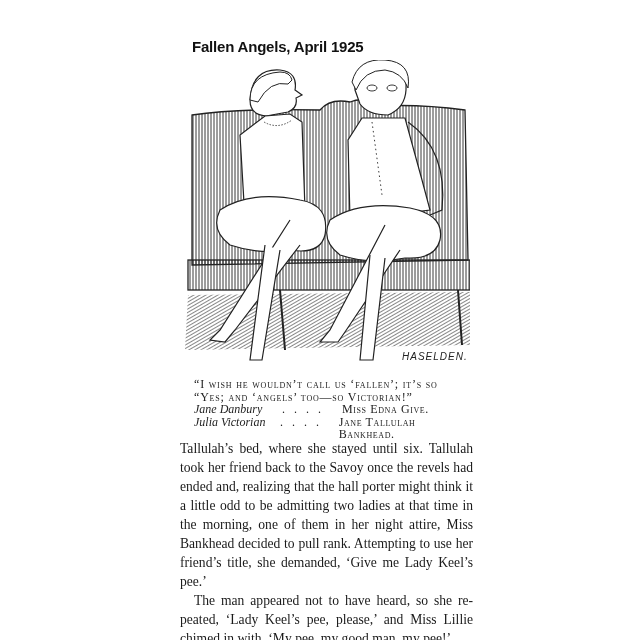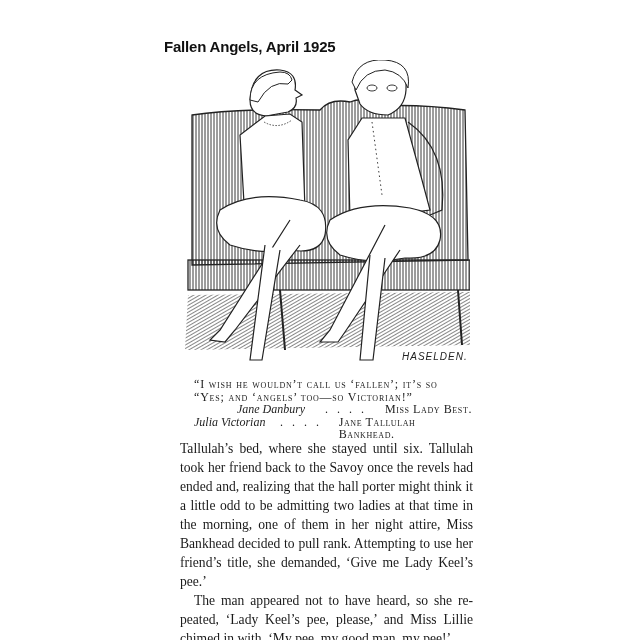--- a/index.html
+++ b/index.html
@@ -1,31 +1,31 @@
 <!DOCTYPE html>
 <html><head>
 <meta charset="utf-8">
 <style>
   html, body { margin: 0; padding: 0; background: #ffffff; }
   body { width: 640px; height: 640px; position: relative; overflow: hidden; }
   .page { position: absolute; left: 0; top: 0; width: 640px; height: 640px; background: #fff; }
   .title {
-    position: absolute; left: 164px; top: 38px;
+    position: absolute; left: 192px; top: 38px;
     font-family: "Liberation Sans", sans-serif; font-weight: bold;
     font-size: 15px; color: #111; letter-spacing: -0.2px;
   }
   .illustration { position: absolute; left: 180px; top: 60px; width: 290px; height: 310px; }
   .caption {
     position: absolute; left: 182px; top: 378px; width: 290px;
     font-family: "Liberation Serif", serif; font-size: 12px; color: #222; line-height: 12.5px;
   }
   .caption .sc { font-variant: small-caps; letter-spacing: 0.8px; }
   .caption .line1 { padding-left: 12px; }
   .caption .line3 { padding-left: 12px; }
-  .caption .cast { display: flex; padding-left: 12px; justify-content: flex-end; }
+  .caption .cast { display: flex; padding-left: 12px; }
   .caption .role { font-style: italic; width: 88px; }
   .caption .dots { width: 60px; letter-spacing: 3px; }
   .caption .actor { font-variant: small-caps; letter-spacing: 0.6px; }
   .body-text {
     position: absolute; left: 180px; top: 439px; width: 293px;
     font-family: "Liberation Serif", serif; font-size: 13.6px; color: #1a1a1a;
     line-height: 19px; text-align: justify;
   }
   .body-text p { margin: 0; }
   .body-text p.indent { text-indent: 14px; }
@@ -82,21 +82,21 @@
 
     <text x="222" y="300" font-family="Liberation Sans, sans-serif" font-size="10" font-style="italic" fill="#222" letter-spacing="1">HASELDEN.</text>
   </svg>
 
   <div class="caption">
     <div class="line1 sc">“I wish he wouldn’t call us ‘fallen’; it’s so</div>
     <div class="line3 sc">“Yes; and ‘angels’ too—so Victorian!”</div>
     <div class="cast">
       <span class="role">Jane Danbury</span>
       <span class="dots">. . . .</span>
-      <span class="actor">Miss Lady Best.</span>
+      <span class="actor">Miss Edna Give.</span>
     </div>
     <div class="cast">
       <span class="role">Julia Victorian</span>
       <span class="dots">. . . .</span>
       <span class="actor">Jane Tallulah Bankhead.</span>
     </div>
   </div>
 
   <div class="body-text">
     <p>Tallulah’s bed, where she stayed until six. Tallulah took her friend back to the Savoy once the revels had ended and, realizing that the hall porter might think it a little odd to be admitting two ladies at that time in the morning, one of them in her night attire, Miss Bankhead decided to pull rank. Attempting to use her friend’s title, she demanded, ‘Give me Lady Keel’s pee.’</p>

